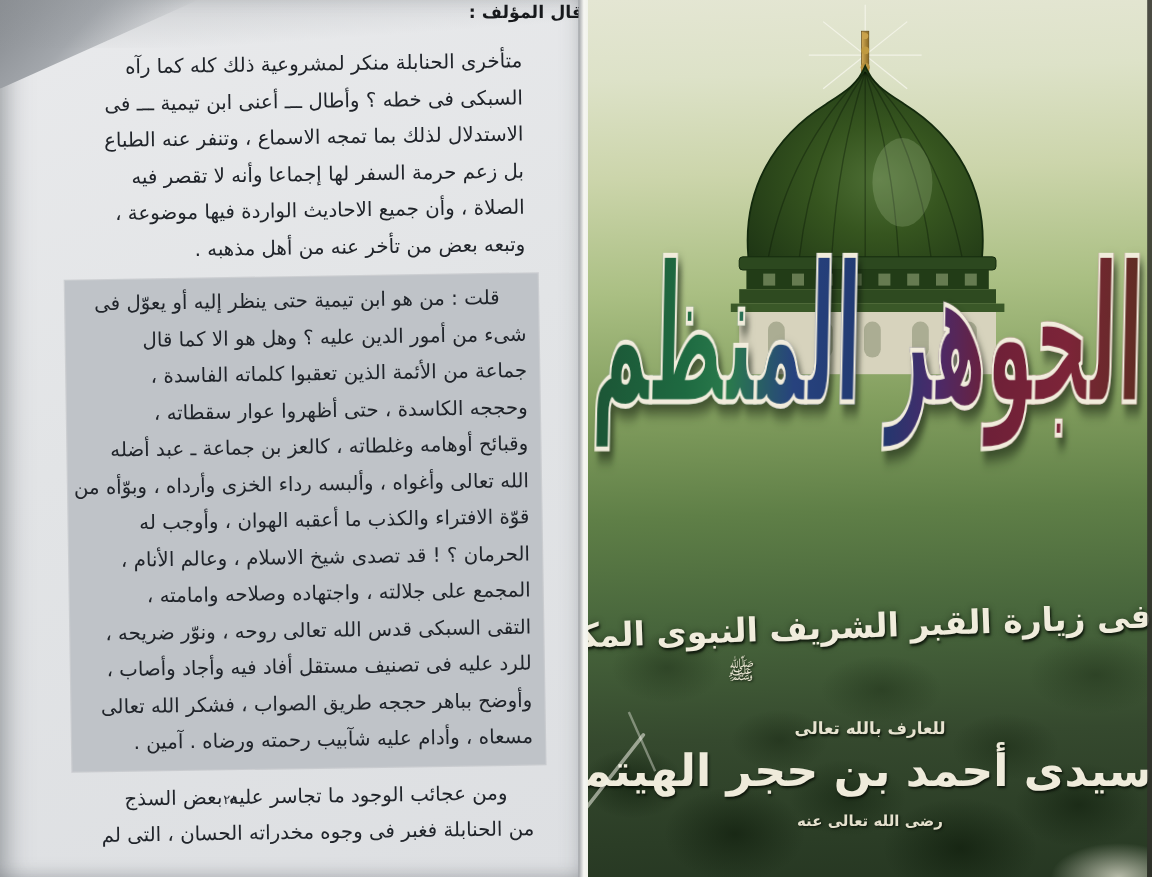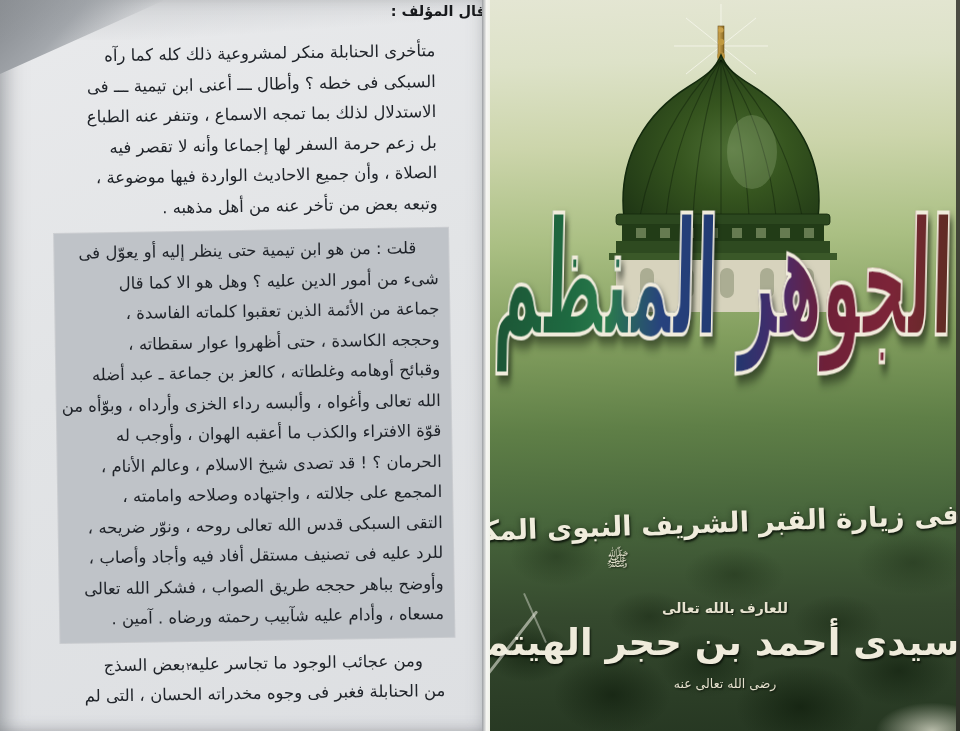--- a/index.html
+++ b/index.html
@@ -74,21 +74,21 @@
     text-shadow:1px 2px 2px rgba(8,14,6,.8),0 0 6px rgba(8,14,6,.4);}
   .cover-seal{position:absolute;left:116px;top:548px;font-size:19px;color:#e9e5d2;
     text-shadow:1px 1px 2px rgba(8,14,6,.8);}
   .cover-dedication{position:absolute;left:0;top:600px;width:470px;text-align:center;
     direction:rtl;font-size:14px;font-weight:bold;color:#e7e3d0;
     text-shadow:1px 1px 2px rgba(8,14,6,.85);}
   .cover-author{position:absolute;left:0;top:621px;width:470px;text-align:center;
     direction:rtl;font-size:37px;font-weight:bold;white-space:nowrap;color:#efebdb;
     letter-spacing:-1px;text-shadow:1px 2px 2px rgba(8,14,6,.85);}
   .cover-honorific{position:absolute;left:0;top:676px;width:470px;text-align:center;
-    direction:rtl;font-size:12.5px;font-weight:normal;color:#e4e0cd;
+    direction:rtl;font-size:12.5px;font-weight:bold;color:#e4e0cd;
     text-shadow:1px 1px 2px rgba(8,14,6,.85);}
 </style>
 </head>
 <body>
 
 <div id="stage">
 
   <div id="left-page">
     <div class="corner-shadow"></div>
     <div class="top-crease"></div>

